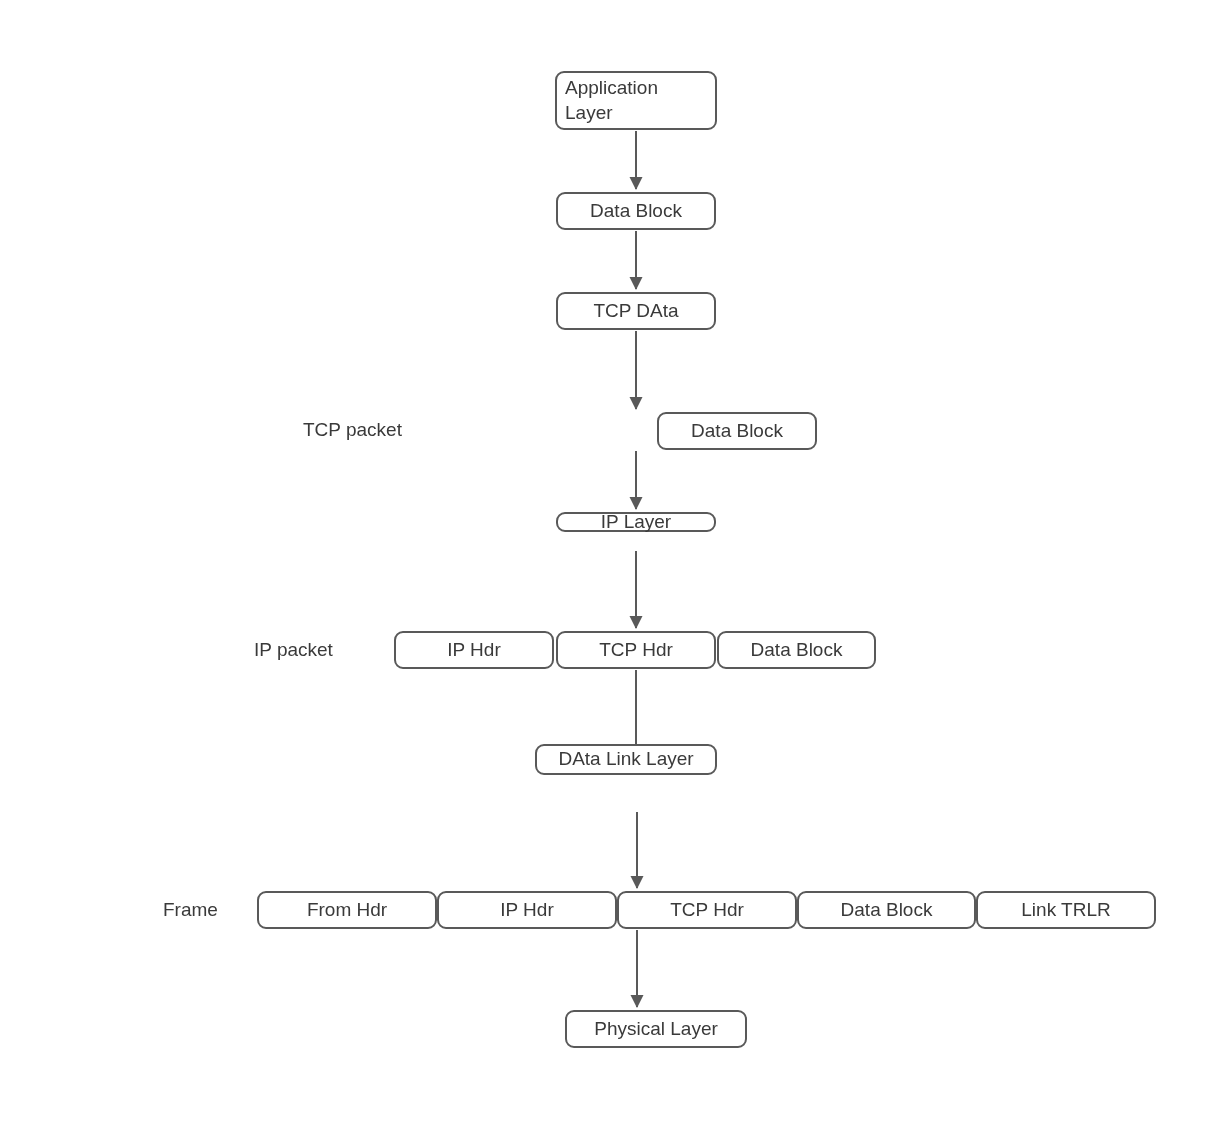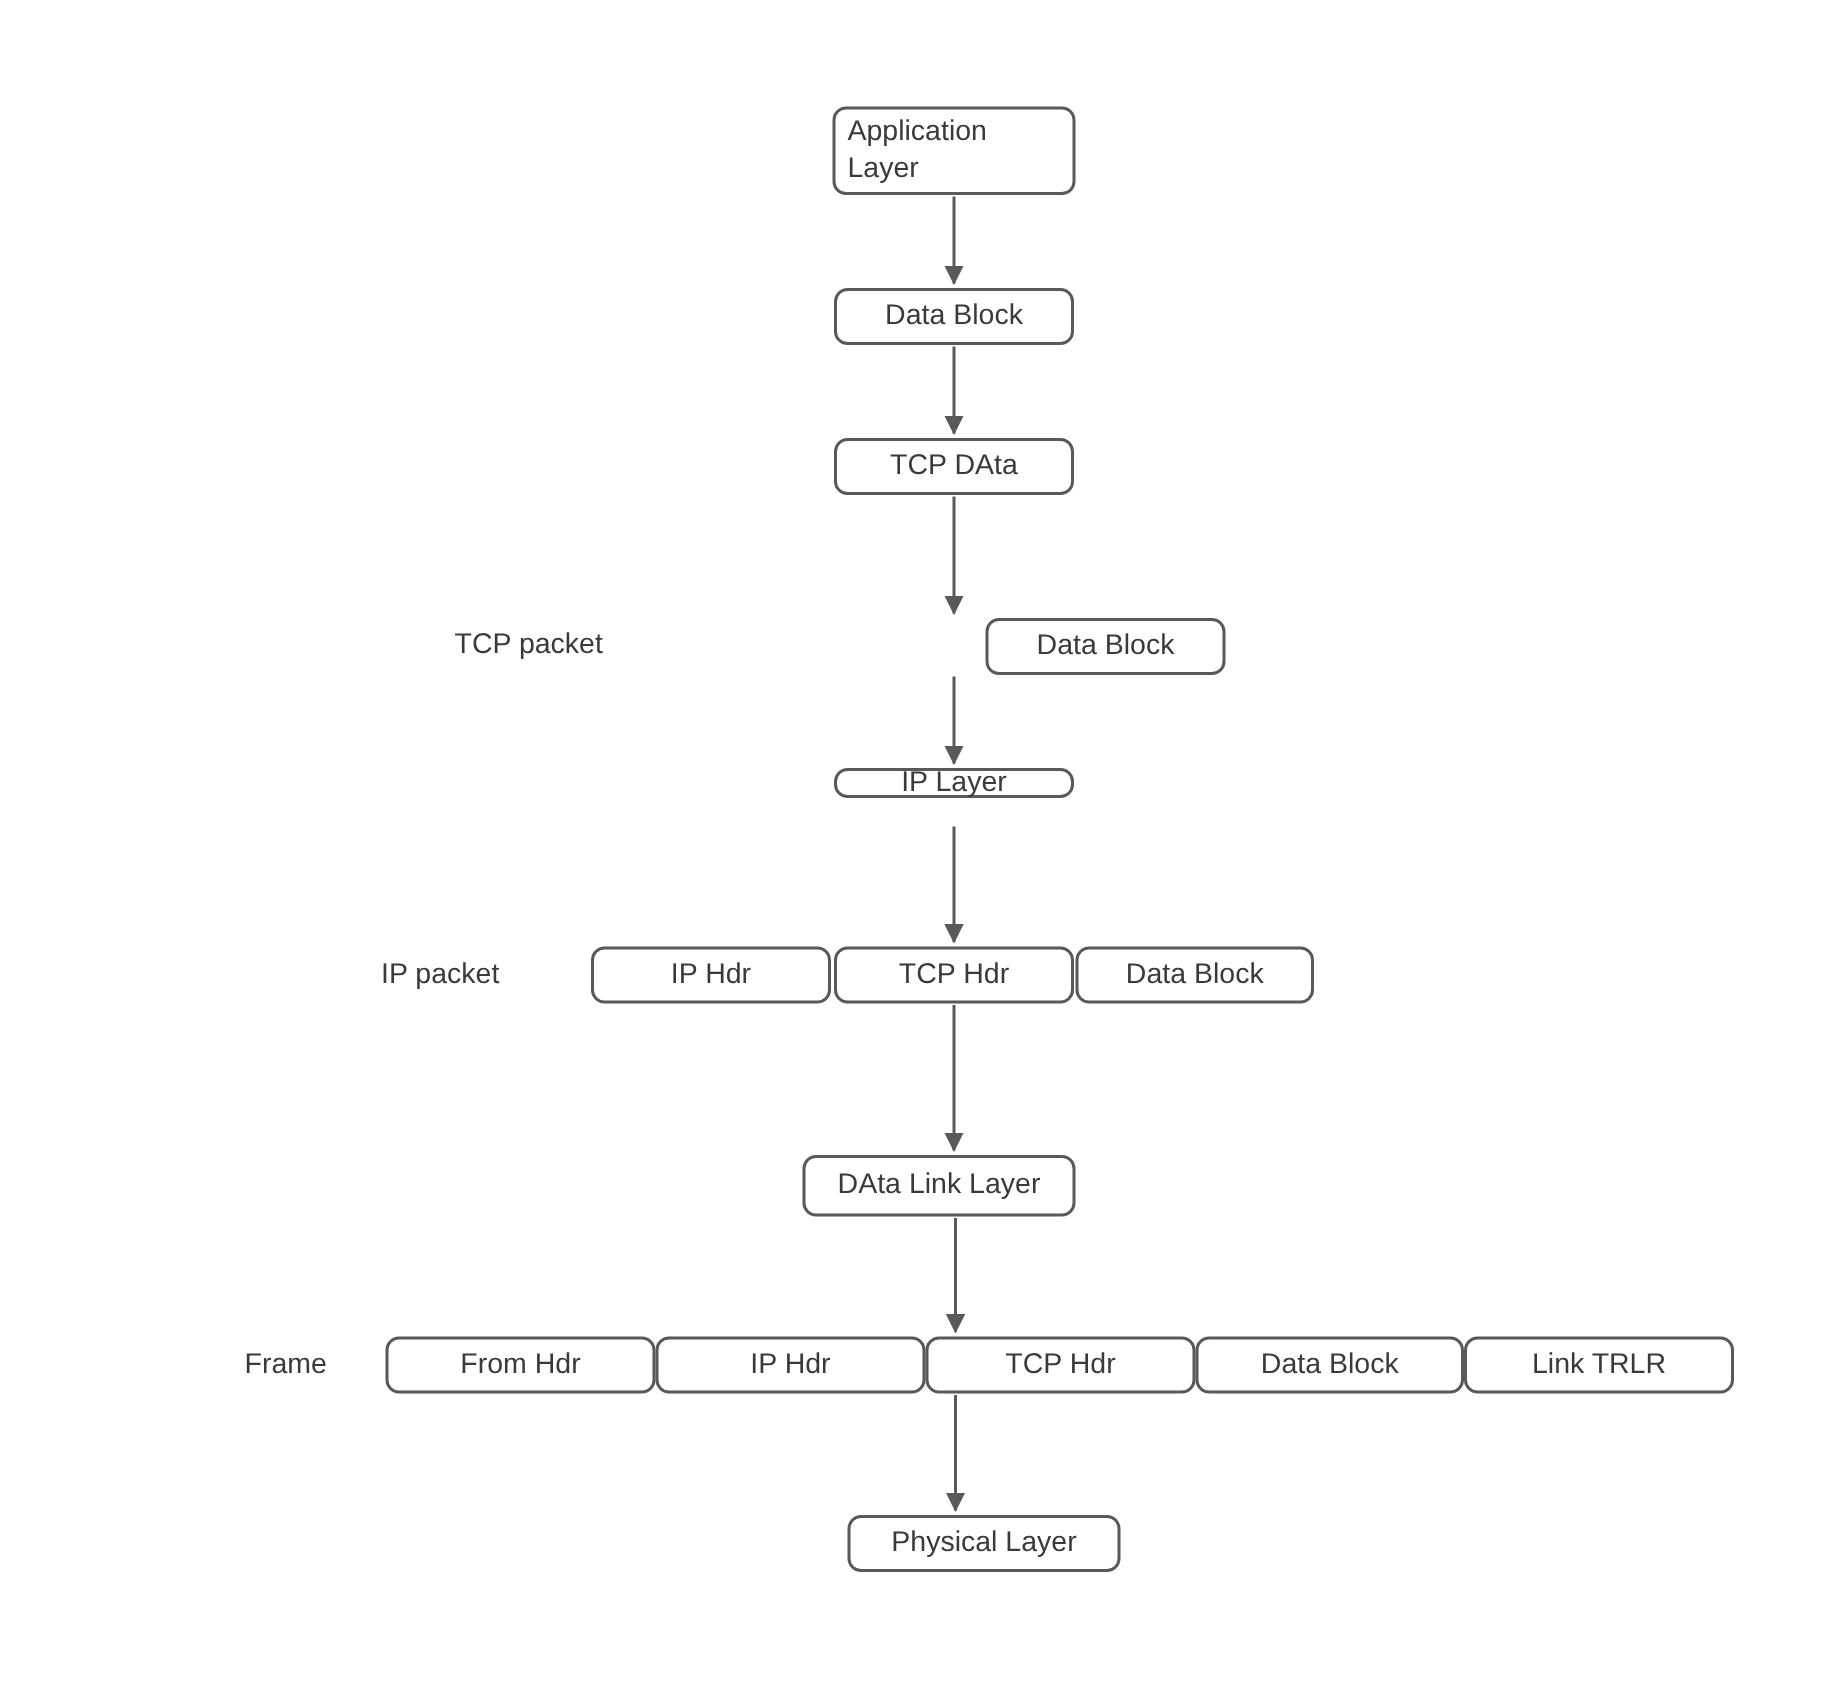--- a/index.html
+++ b/index.html
@@ -45,21 +45,21 @@
   
   .n0  { left: 555px; top: 71px;   width: 162px; height: 59px; }
   .n1  { left: 556px; top: 192px;  width: 160px; height: 38px; }
   .n2  { left: 556px; top: 292px;  width: 160px; height: 38px; }
   .n3  { left: 494px; top: 412px;  width: 161px; height: 38px; }
   .n4  { left: 657px; top: 412px;  width: 160px; height: 38px; }
   .n5  { left: 556px; top: 512px;  width: 160px; height: 20px; }
   .n6  { left: 394px; top: 631px;  width: 160px; height: 38px; }
   .n7  { left: 556px; top: 631px;  width: 160px; height: 38px; }
   .n8  { left: 717px; top: 631px;  width: 159px; height: 38px; }
-  .n9  { left: 535px; top: 770px;  width: 182px; height: 41px; }
+  .n9  { left: 535px; top: 744px;  width: 182px; height: 31px; }
   .n10 { left: 257px; top: 891px;  width: 180px; height: 38px; }
   .n11 { left: 437px; top: 891px;  width: 180px; height: 38px; }
   .n12 { left: 617px; top: 891px;  width: 180px; height: 38px; }
   .n13 { left: 797px; top: 891px;  width: 179px; height: 38px; }
   .n14 { left: 976px; top: 891px;  width: 180px; height: 38px; }
   .n15 { left: 565px; top: 1010px; width: 182px; height: 38px; }
   .lbl-tcp-packet { left: 279px; top: 419px; margin-left: 24px; }
   .lbl-ip-packet  { left: 230px; top: 639px; margin-left: 24px; }
   .lbl-frame      { left: 163px; top: 899px; }
 </style>

